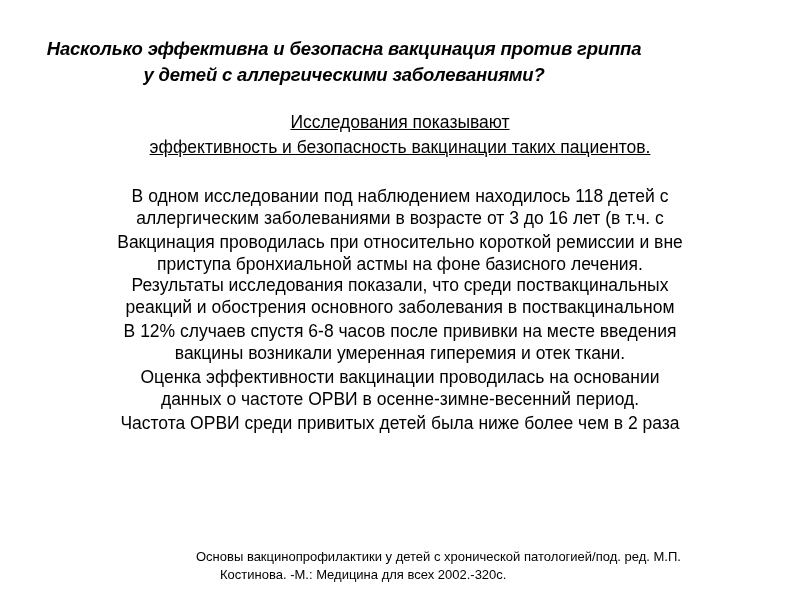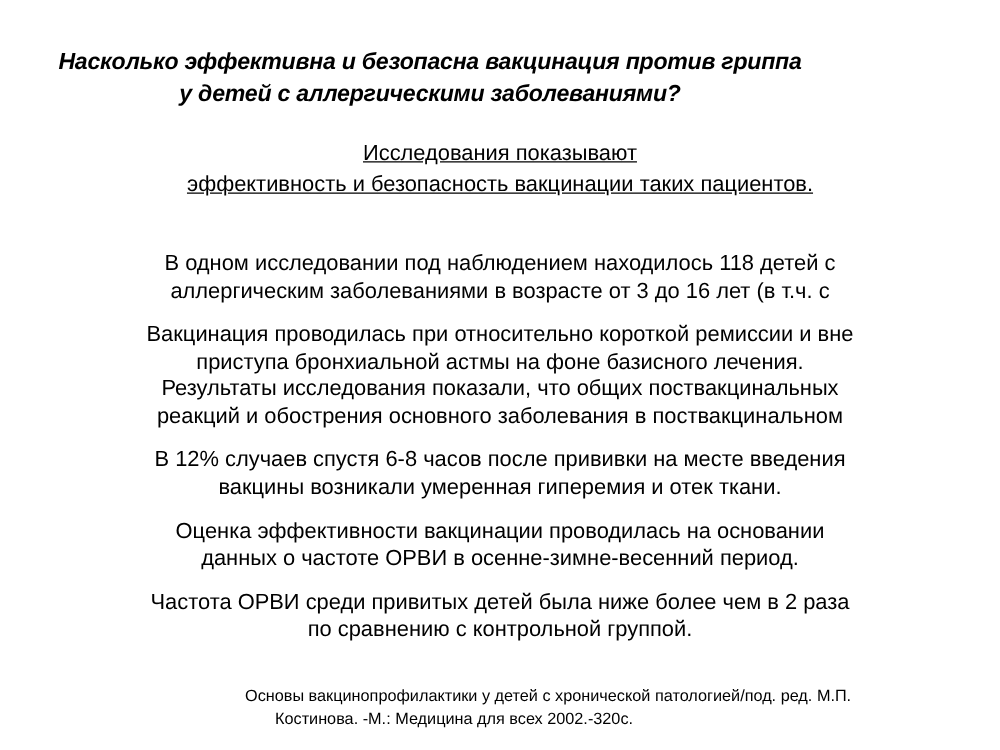--- a/index.html
+++ b/index.html
@@ -14,21 +14,21 @@
     font-size: 18.5px; line-height: 26px; letter-spacing: -0.2px;
   }
   .subtitle {
     position: absolute; left: 0; top: 110px; width: 800px;
     text-align: center; font-size: 17.5px; line-height: 25px; text-decoration: underline;
   }
   .body-text {
     position: absolute; left: 30px; top: 186px; width: 740px;
     text-align: center; font-size: 17.5px; line-height: 21.5px;
   }
-  .para { margin: 14px 0 3px 0; }
+  .para { margin: 0 0 3px 0; }
   .citation {
     position: absolute; left: 196px; top: 548px; width: 600px;
     font-size: 13px; line-height: 18px;
   }
   .citation .l2 { padding-left: 24px; }
 </style>
 </head>
 <body>
 
 <div class="title">
@@ -42,33 +42,32 @@
 </div>
 
 <div class="body-text">
   <div class="para">
     <div>В одном  исследовании под наблюдением находилось 118 детей с</div>
     <div>аллергическим заболеваниями в возрасте от 3 до 16 лет (в т.ч. с</div>
   </div>
   <div class="para">
     <div>Вакцинация проводилась при относительно короткой ремиссии и вне</div>
     <div>приступа бронхиальной астмы на фоне базисного лечения.</div>
-    <div>Результаты исследования показали, что общих поствакцинальных</div>
+    <div>Результаты исследования показали, что среди поствакцинальных</div>
     <div>реакций и обострения основного заболевания в поствакцинальном</div>
   </div>
   <div class="para">
     <div>В 12% случаев спустя 6-8 часов после прививки на месте введения</div>
     <div>вакцины возникали умеренная гиперемия и отек ткани.</div>
   </div>
   <div class="para">
     <div>Оценка эффективности вакцинации проводилась на основании</div>
     <div>данных о частоте ОРВИ в осенне-зимне-весенний период.</div>
   </div>
   <div class="para">
     <div>Частота ОРВИ среди привитых детей была ниже  более чем в 2 раза</div>
-    <div>по сравнению с контрольной группой.</div>
   </div>
 </div>
 
 <div class="citation">
   <div>Основы вакцинопрофилактики у детей с хронической патологией/под. ред. М.П.</div>
   <div class="l2">Костинова. -М.:  Медицина для всех 2002.-320с.</div>
 </div>
 
 </body></html>

